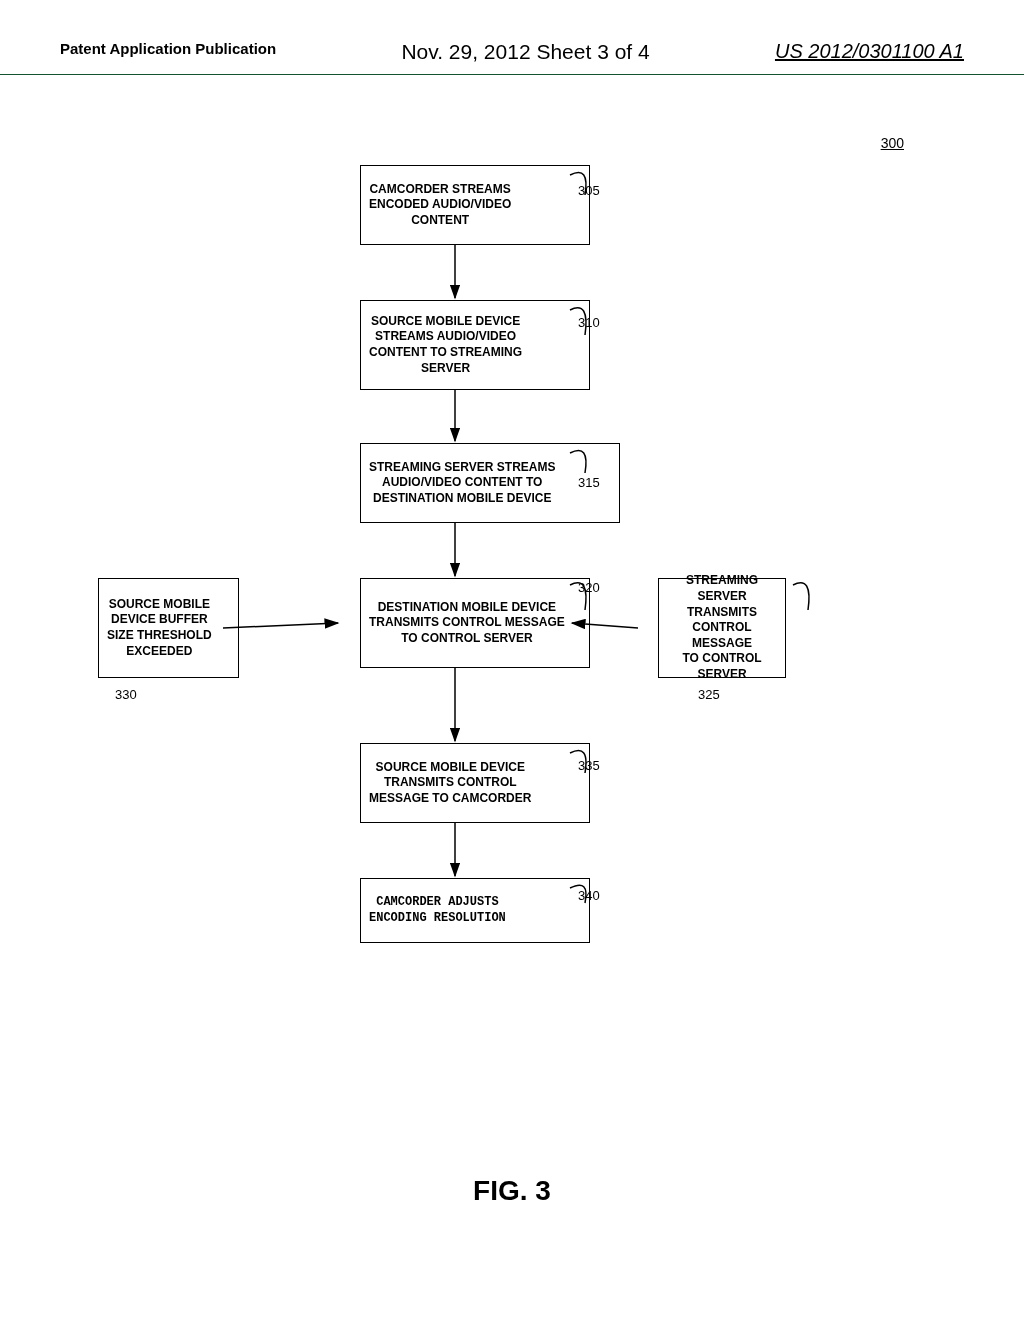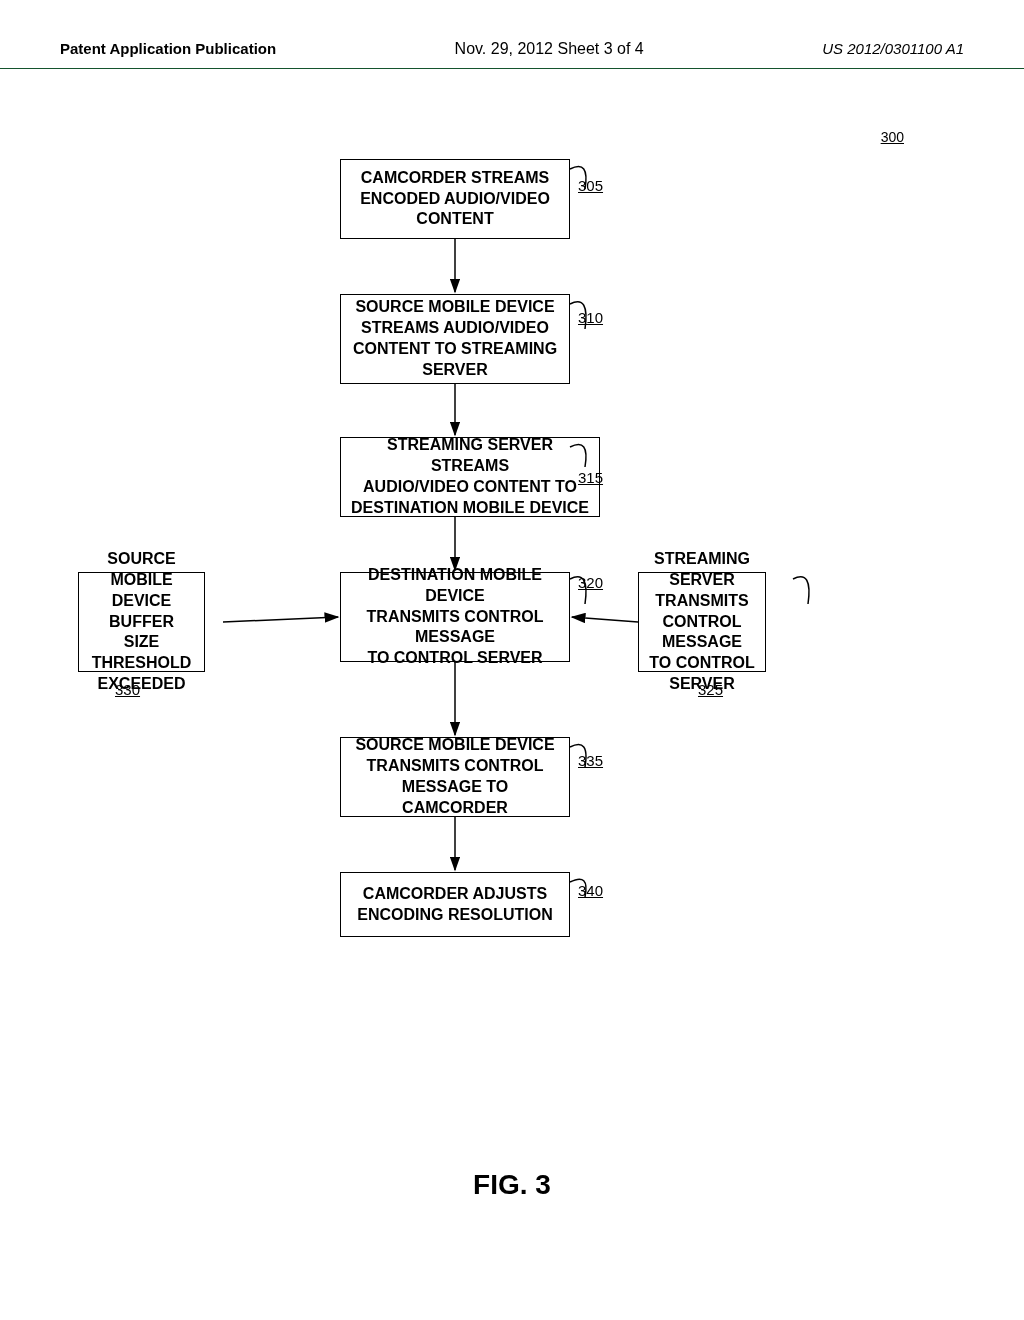--- a/index.html
+++ b/index.html
@@ -18,26 +18,27 @@
       justify-content: space-between;
       align-items: flex-start;
       padding: 40px 60px 10px 60px;
       border-bottom: 1px solid #14532d;
     }
     .header-left {
       font-size: 15px;
       font-weight: bold;
     }
     .header-center {
-      font-size: 16px;
+      font-size: 21px;
       text-align: left;
     }
     .header-right {
-      font-size: 15px;
+      font-size: 20px;
       font-style: italic;
+      text-decoration: underline;
     }
 
     
     .diagram-area {
       position: relative;
       width: 100%;
       height: 1100px;
     }
 
     
@@ -48,44 +49,44 @@
       font-size: 14px;
       text-decoration: underline;
     }
 
     
     .flow-box {
       position: absolute;
       border: 1.5px solid #000;
       background: #fff;
       text-align: center;
-      font-size: 16px;
+      font-size: 12px;
       font-weight: bold;
       line-height: 1.3;
       display: flex;
       align-items: center;
-      justify-content: center;
+      justify-content: flex-start;
       padding: 8px;
+      margin-left: 20px;
     }
 
     
     .diagram-svg {
       position: absolute;
       top: 0;
       left: 0;
       width: 100%;
       height: 100%;
       pointer-events: none;
     }
 
     
     .step-label {
       position: absolute;
-      font-size: 15px;
-      text-decoration: underline;
+      font-size: 13px;
     }
 
     
     .fig-caption {
       text-align: center;
       font-size: 28px;
       font-weight: bold;
       padding-bottom: 20px;
     }
   </style>
@@ -136,21 +137,21 @@
   <div class="flow-box" style="left:340px; top:503px; width:230px; height:90px;">
     <span style="white-space:pre-line;">DESTINATION MOBILE DEVICE
 TRANSMITS CONTROL MESSAGE
 TO CONTROL SERVER</span>
   </div>
 
   <div class="step-label" style="left:578px; top:505px;">
     <span>320</span>
   </div>
 
-  <div class="flow-box" style="left:78px; top:503px; width:127px; height:100px;">
+  <div class="flow-box" style="left:78px; top:503px; width:141px; height:100px;">
     <span style="white-space:pre-line;">SOURCE MOBILE
 DEVICE BUFFER
 SIZE THRESHOLD
 EXCEEDED</span>
   </div>
 
   <div class="step-label" style="left:115px; top:612px;">
     <span>330</span>
   </div>
 
@@ -169,21 +170,21 @@
     <span style="white-space:pre-line;">SOURCE MOBILE DEVICE
 TRANSMITS CONTROL
 MESSAGE TO  CAMCORDER</span>
   </div>
 
   <div class="step-label" style="left:578px; top:683px;">
     <span>335</span>
   </div>
 
   <div class="flow-box" style="left:340px; top:803px; width:230px; height:65px;">
-    <span style="white-space:pre-line;">CAMCORDER ADJUSTS
+    <span style="white-space:pre-line;font-family:Liberation Mono, monospace;">CAMCORDER ADJUSTS
 ENCODING RESOLUTION</span>
   </div>
 
   <div class="step-label" style="left:578px; top:813px;">
     <span>340</span>
   </div>
 
   <svg class="diagram-svg" xmlns="http://www.w3.org/2000/svg">
     <defs>
       <marker id="arrowhead" markerWidth="10" markerHeight="7" refX="9" refY="3.5" orient="auto">

